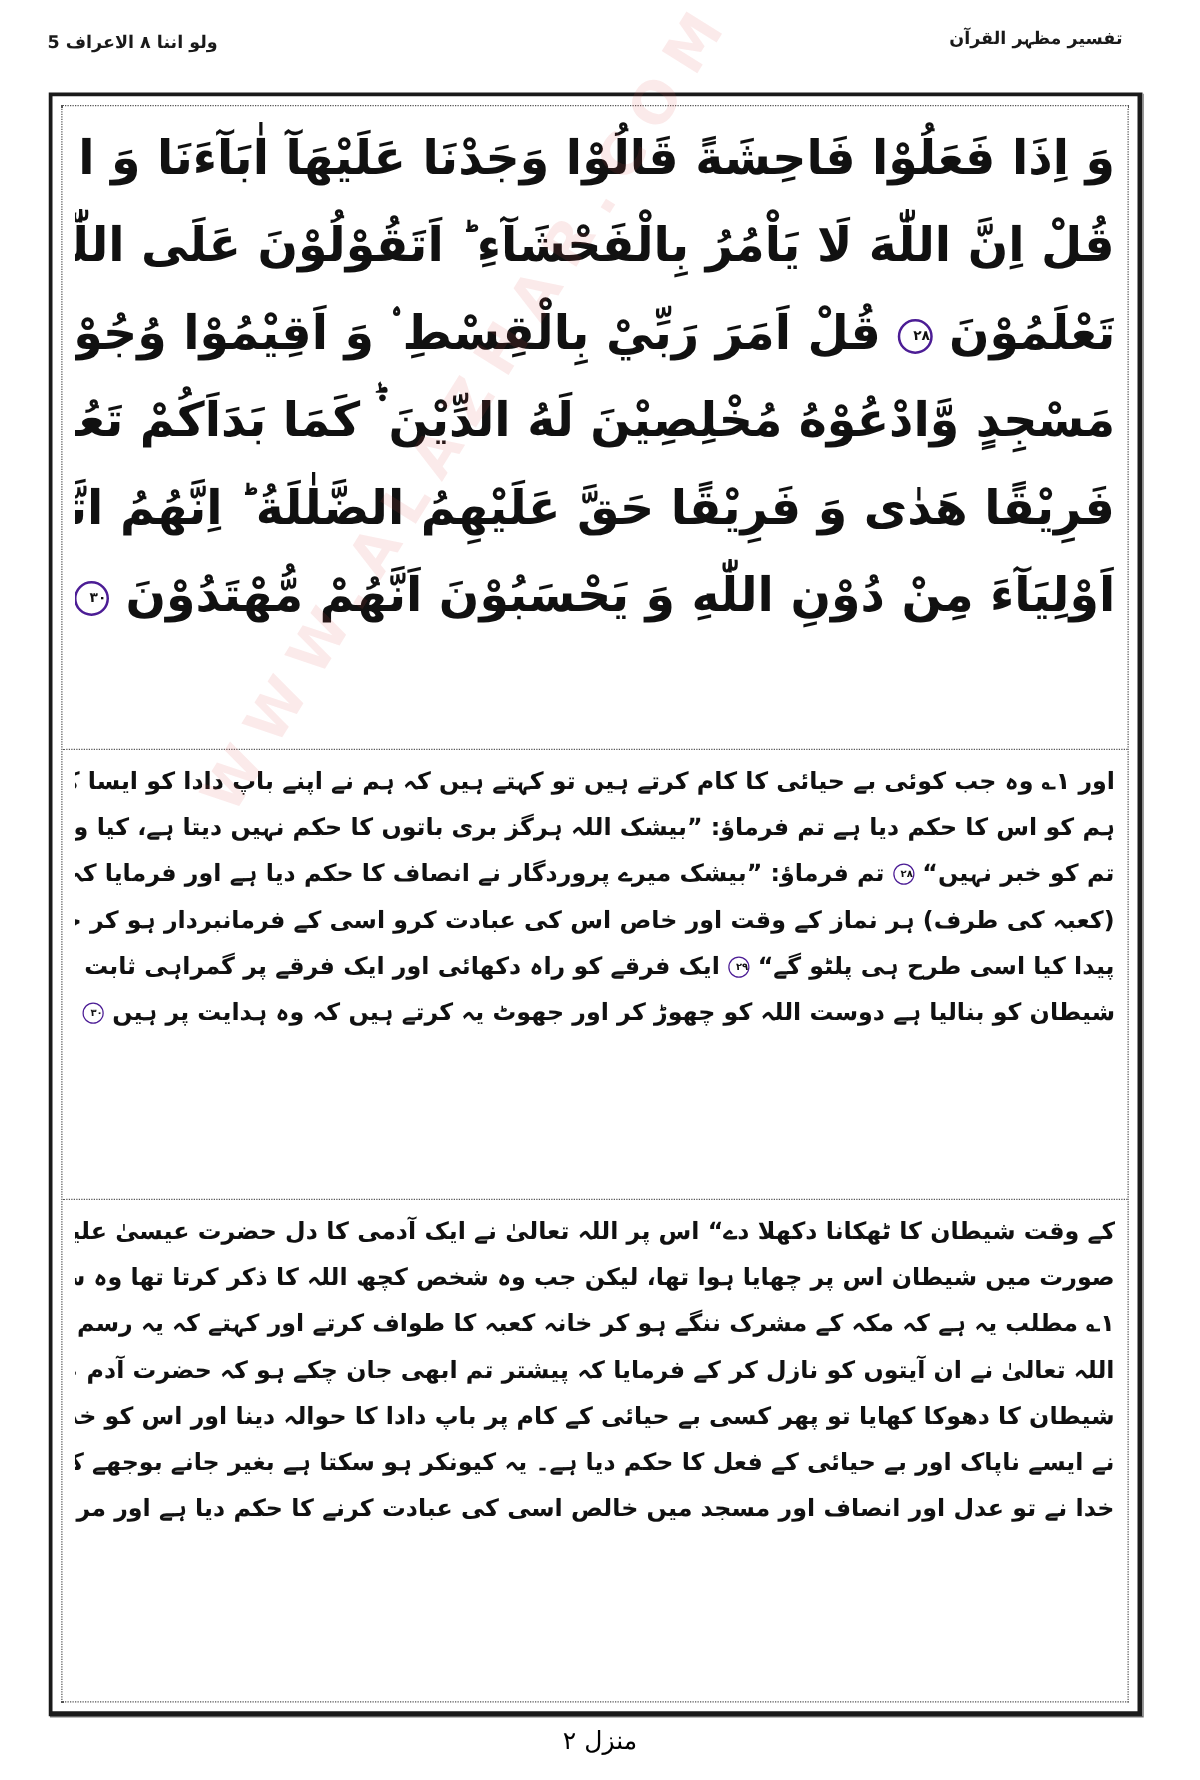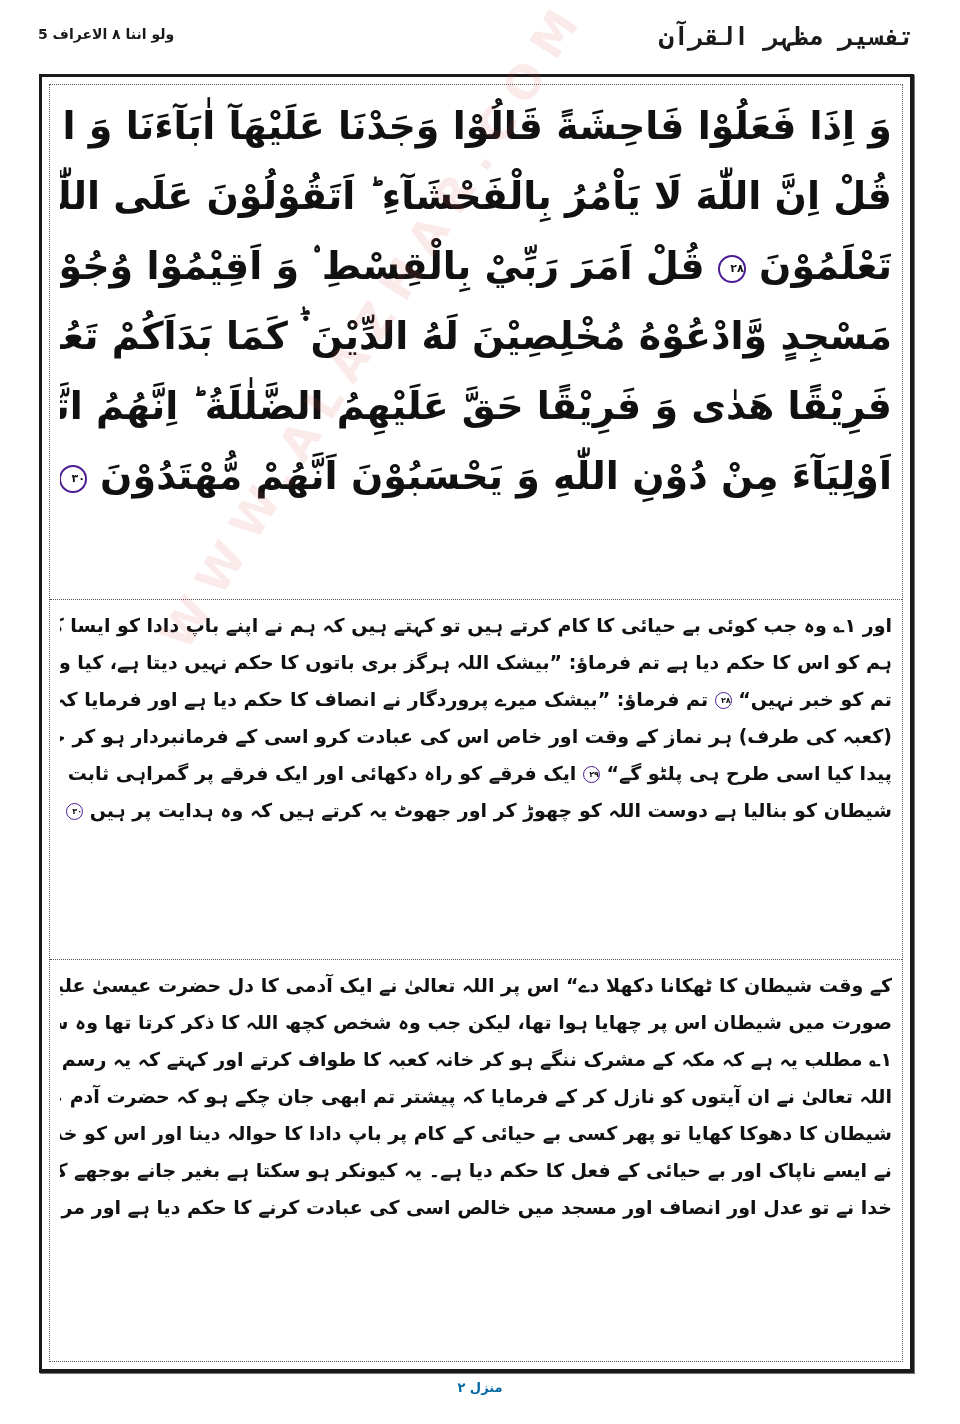--- a/index.html
+++ b/index.html
@@ -8,21 +8,21 @@
     font-family: "DejaVu Sans", sans-serif; color: #111;
   }
   .header {
     position: absolute; top: 16px; left: 38px; width: 876px; height: 40px;
   }
   .header .left, .header .center, .header .right {
     position: absolute; top: 6px; font-size: 17px; font-weight: bold; direction: rtl; color: #1a1a1a;
   }
   .header .left { left: 0; font-size: 14px; top: 10px; }
   .header .center { left: 0; right: 0; text-align: center; font-size: 20px; }
-  .header .right { right: 0; font-size: 25px; font-family: Liberation Mono, monospace; }
+  .header .right { right: 16px; font-size: 14px; }
 
   .frame-outer {
     position: absolute; left: 39px; top: 74px; width: 868px; height: 1292px;
     border: 3px solid #1a1a1a; border-right-width: 4px; border-bottom-width: 4px;
     box-shadow: 1px 1px 0 #777;
   }
   .frame-inner {
     position: absolute; left: 7px; top: 7px; right: 7px; bottom: 7px;
     border: 1px dotted #555;
   }
@@ -53,21 +53,21 @@
   .urdu .ayah { width: 15px; height: 15px; line-height: 15px; border-width: 1px; font-size: 8px; }
 
   .watermark {
     position: absolute; left: 150px; top: 630px; width: 900px;
     transform: rotate(-58deg); transform-origin: left top;
     font-size: 46px; font-weight: bold; letter-spacing: 14px; color: rgba(220,80,80,0.12);
     font-family: "DejaVu Sans", sans-serif; white-space: nowrap; pointer-events: none;
   }
   .footer {
     position: absolute; top: 1380px; left: 0; right: 0; text-align: center; direction: rtl;
-    font-size: 13px; font-weight: bold; color: #0369a1;
+    font-size: 20px; font-weight: normal; color: #000000;
   }
 </style>
 </head>
 <body>
 
 <div class="header">
   <span class="left">ولو اننا ۸ الاعراف 5</span>
   <span class="right">تفسیر مظہر القرآن</span>
 </div>
 

